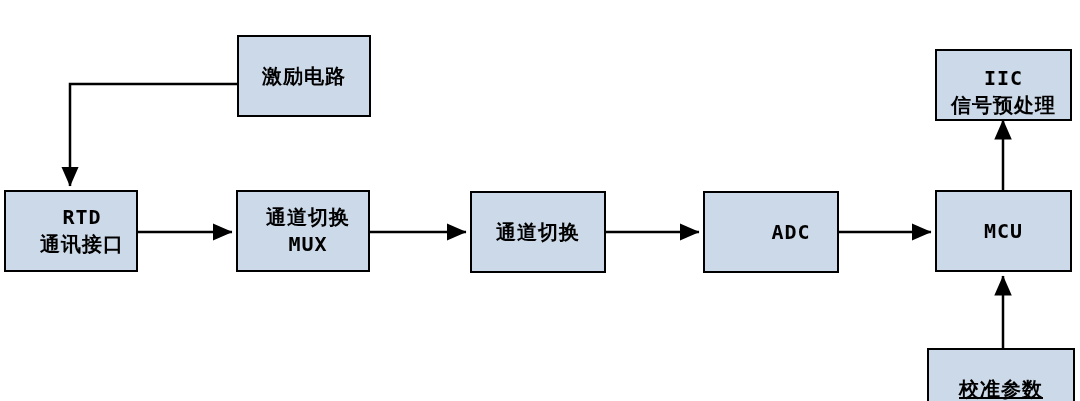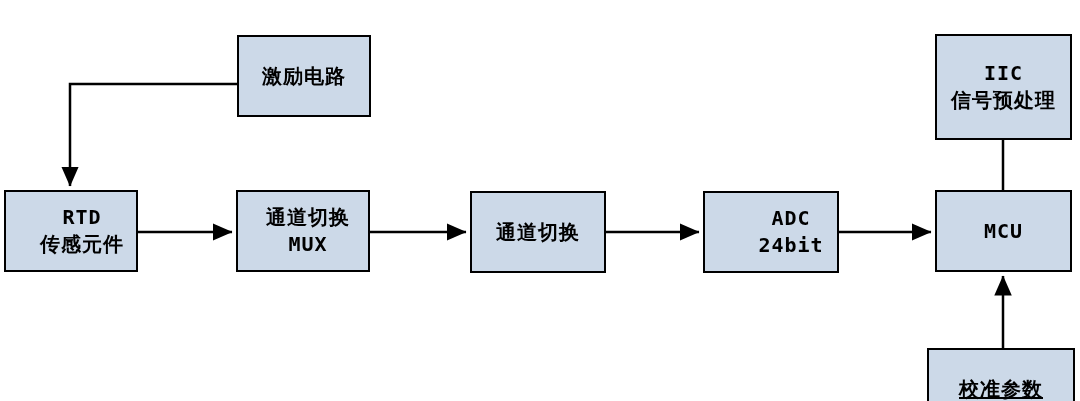--- a/index.html
+++ b/index.html
@@ -40,21 +40,21 @@
     letter-spacing: 1px;
   }
   .box span { display: block; white-space: nowrap; }
 
   .box-excitation { left: 237px; top: 3px;   width: 134px; height: 82px; }
   .box-rtd        { left: 4px;   top: 158px; width: 134px; height: 82px; padding-left: 22px; }
   .box-mux        { left: 236px; top: 158px; width: 134px; height: 82px; padding-left: 10px; }
   .box-signal     { left: 470px; top: 159px; width: 136px; height: 82px; }
   .box-adc        { left: 703px; top: 159px; width: 136px; height: 82px; padding-left: 40px; }
   .box-mcu        { left: 935px; top: 158px; width: 137px; height: 82px; }
-  .box-iic        { left: 935px; top: 2px;   width: 137px; height: 106px; }
+  .box-iic        { left: 935px; top: 17px;   width: 137px; height: 72px; justify-content: flex-end; }
   .box-cal        { left: 927px; top: 316px; width: 148px; height: 83px; text-decoration: underline; }
 </style>
 </head>
 <body>
 
 <div class="canvas">
 
   <svg class="connectors" viewBox="0 0 1080 401" xmlns="http://www.w3.org/2000/svg">
     <defs>
       <marker id="arrow" markerWidth="9" markerHeight="8" refX="7.8" refY="3.5" orient="auto" markerUnits="strokeWidth">
@@ -69,35 +69,34 @@
     <path d="M1003,158 V88" fill="none" stroke="#000000" stroke-width="2.5" marker-end="url(#arrow)"></path>
     <path d="M1003,316 V244" fill="none" stroke="#000000" stroke-width="2.5" marker-end="url(#arrow)"></path>
   </svg>
 
   <div class="box box-excitation">
     <span>激励电路</span>
   </div>
 
   <div class="box box-rtd">
     <span>RTD</span>
-    <span>传感元件</span>
+    <span>通讯接口</span>
   </div>
 
   <div class="box box-mux">
     <span>通道切换</span>
     <span>MUX</span>
   </div>
 
   <div class="box box-signal">
     <span>通道切换</span>
   </div>
 
   <div class="box box-adc">
     <span>ADC</span>
-    <span>24bit</span>
   </div>
 
   <div class="box box-mcu">
     <span>MCU</span>
   </div>
 
   <div class="box box-iic">
     <span>IIC</span>
     <span>信号预处理</span>
   </div>

